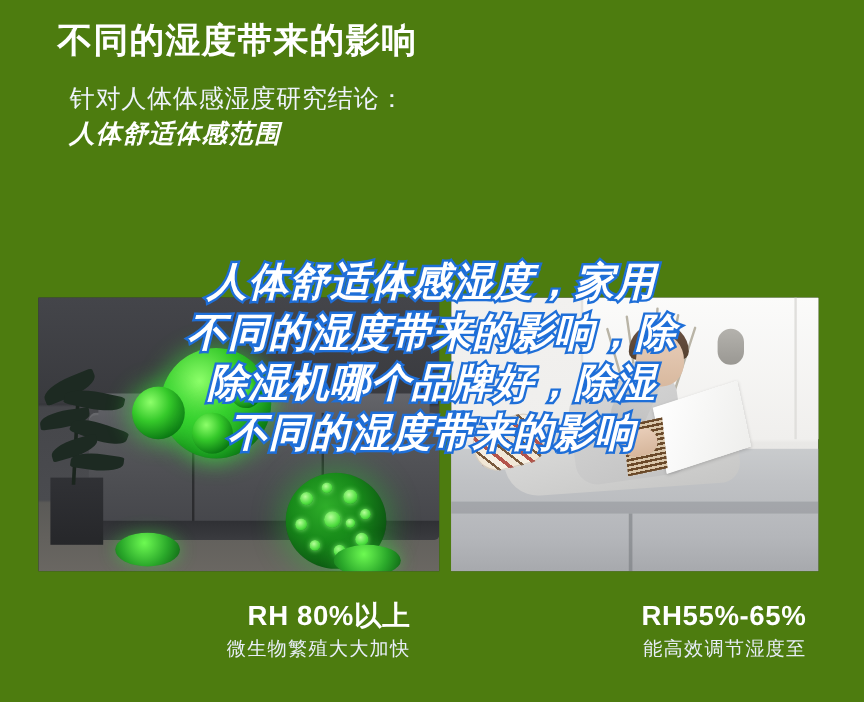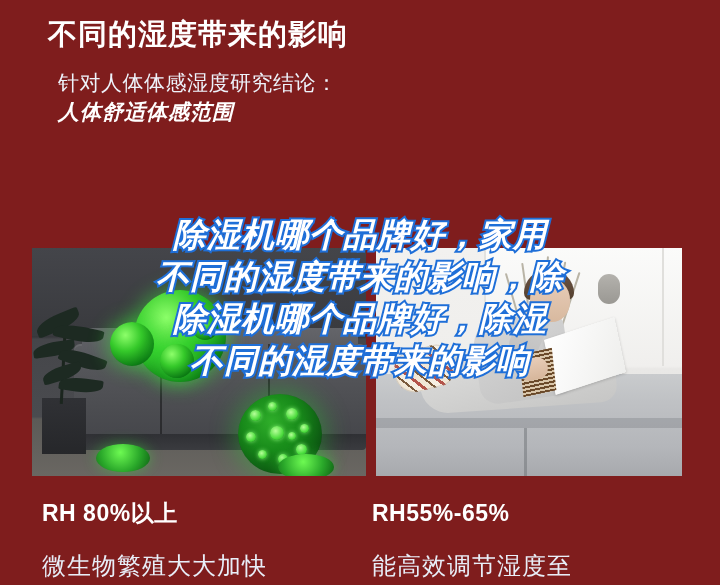--- a/index.html
+++ b/index.html
@@ -7,21 +7,21 @@
   body{
     width:720px;height:585px;
     background:#1554c0;
     font-family:"Liberation Sans","DejaVu Sans",sans-serif;
     overflow:hidden;
     position:relative;
   }
   #poster{
     position:absolute;inset:0;
     width:720px;height:585px;
-    background:#7f1d1d;
+    background:#4d7c0f;
     overflow:hidden;
   }
 
   
   .header{
     position:absolute;left:48px;top:16px;width:620px;
   }
   .title{
     font-size:29px;font-weight:bold;color:#ffffff;
     letter-spacing:1px;line-height:1.25;
@@ -216,32 +216,31 @@
     paint-order:stroke fill;
     text-shadow:0 0 1px #1f6fd8;
     white-space:nowrap;
   }
 
   
   .captions{
     position:absolute;left:0;top:498px;width:720px;height:80px;
   }
   .cap{
-    position:absolute;top:0;width:300px;text-align:left;
+    position:absolute;top:0;width:300px;text-align:right;
   }
   .cap-left{left:42px;}
   .cap-right{left:372px;}
   .cap-title{
     font-size:23px;font-weight:bold;color:#ffffff;letter-spacing:.5px;line-height:30px;
     white-space:nowrap;
   }
   .cap-sub{
-    font-size:24px;font-weight:400;color:#e8eef8;letter-spacing:1px;line-height:28px;
+    font-size:16px;font-weight:400;color:#e8eef8;letter-spacing:1px;line-height:28px;
     white-space:nowrap;
-    margin-top:24px;
   }
 </style>
 </head>
 <body>
 
 <div id="poster">
 
   <div class="header">
     <div class="title">不同的湿度带来的影响</div>
     <div class="body-lines">
@@ -315,21 +314,21 @@
           <div class="hair"></div>
           <div class="head"></div>
           <div class="book"></div>
           <div class="hand"></div>
         </div>
       </div>
     </div>
   </div>
 
   <div class="overlay">
-    <div class="ol-line">除湿机哪个品牌好，家用</div>
+    <div class="ol-line">人体舒适体感湿度，家用</div>
     <div class="ol-line">不同的湿度带来的影响，除</div>
     <div class="ol-line">除湿机哪个品牌好，除湿</div>
     <div class="ol-line">不同的湿度带来的影响</div>
   </div>
 
   <div class="captions">
     <div class="cap cap-left">
       <div class="cap-title">RH 80%以上</div>
       <div class="cap-sub">微生物繁殖大大加快</div>
     </div>

